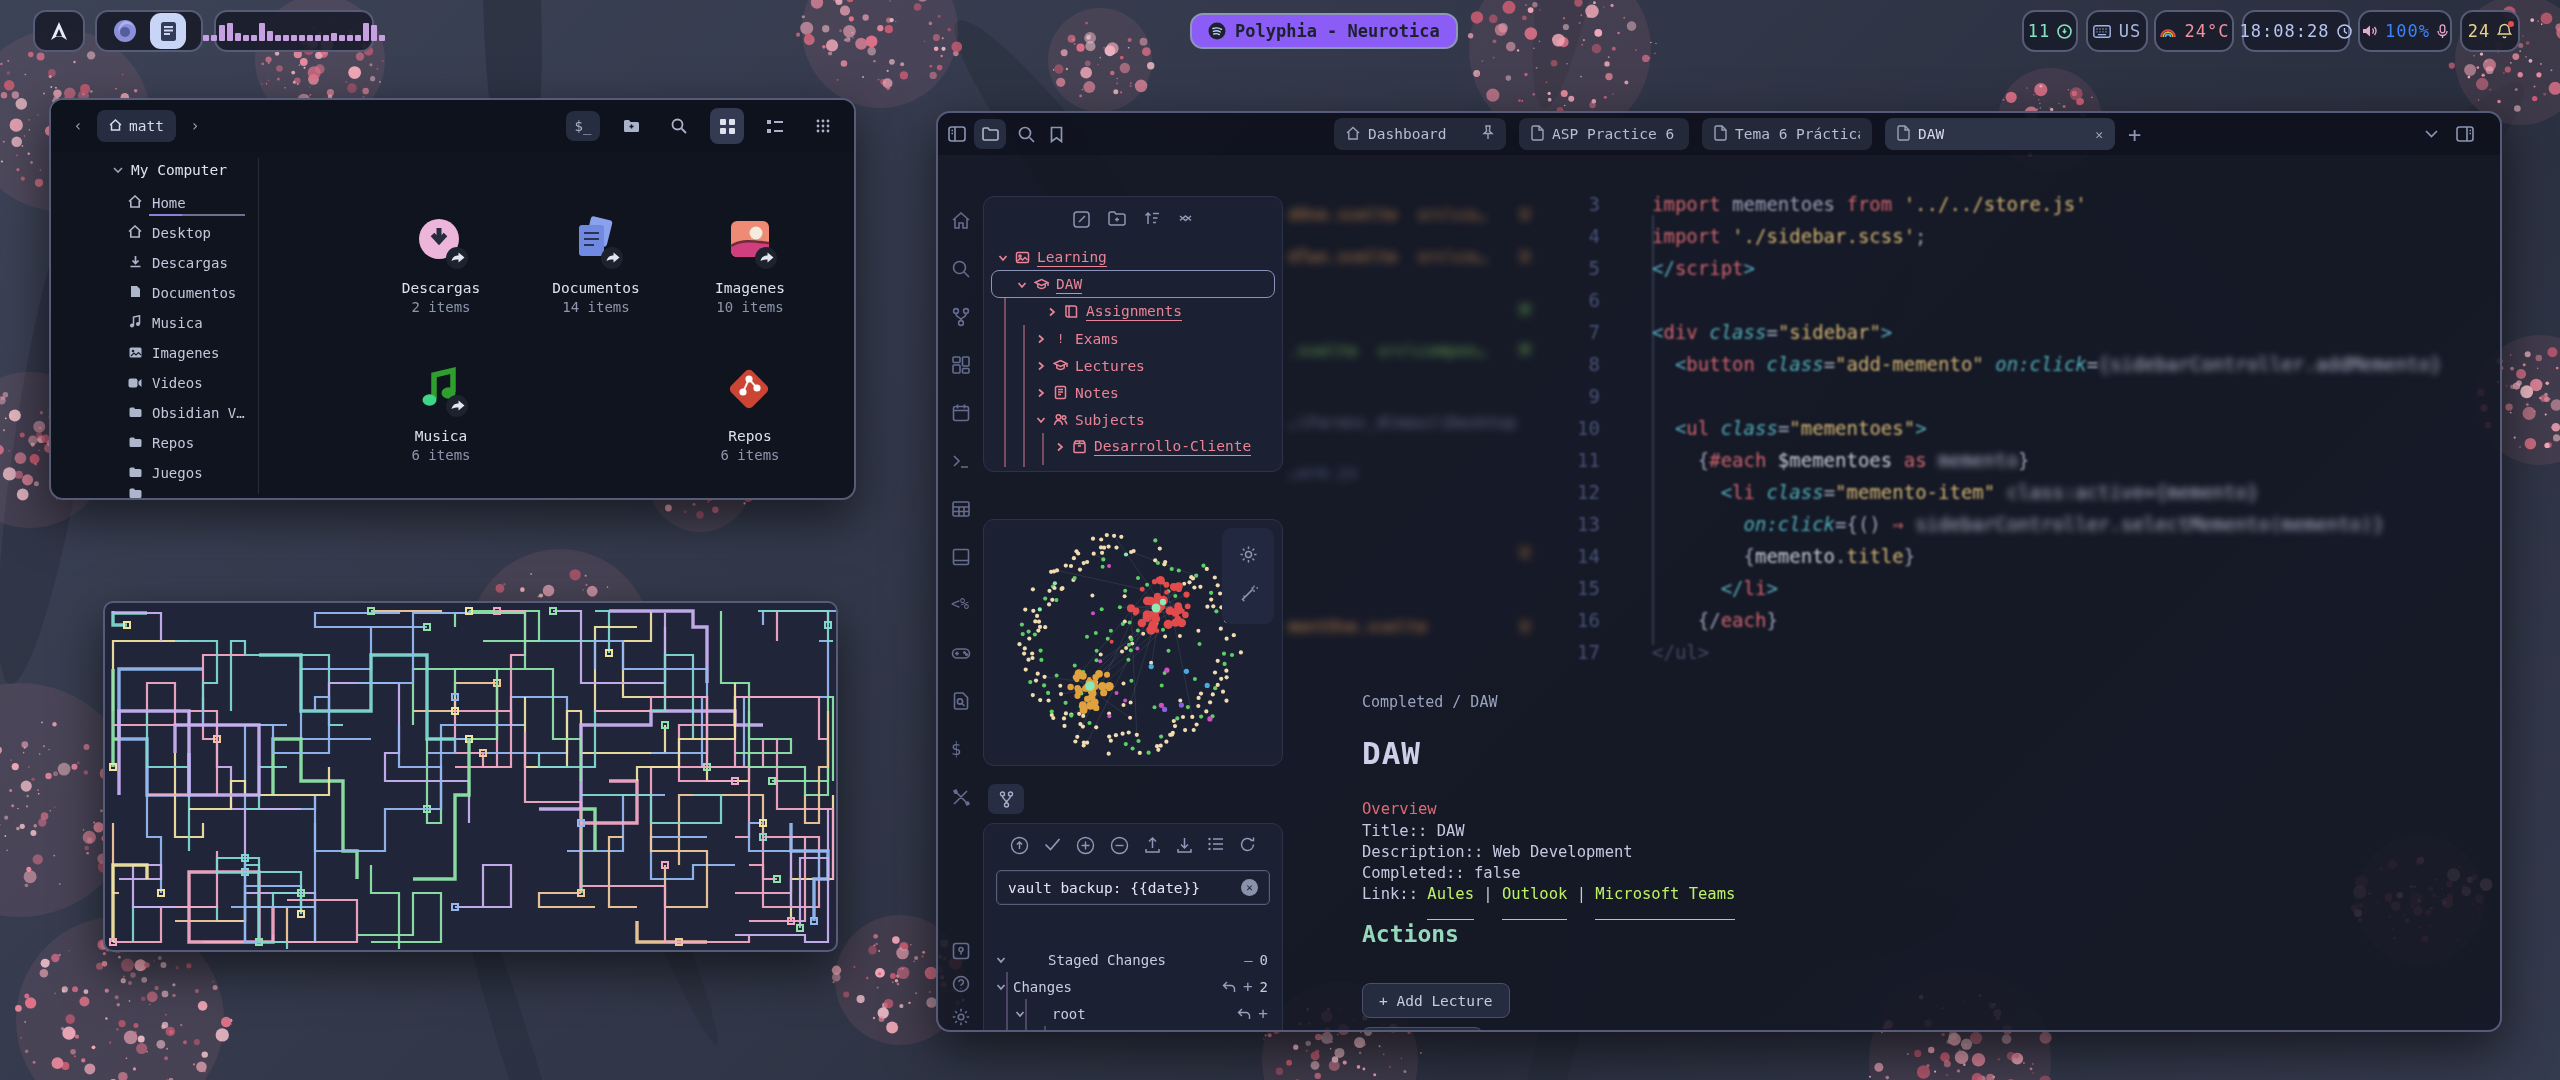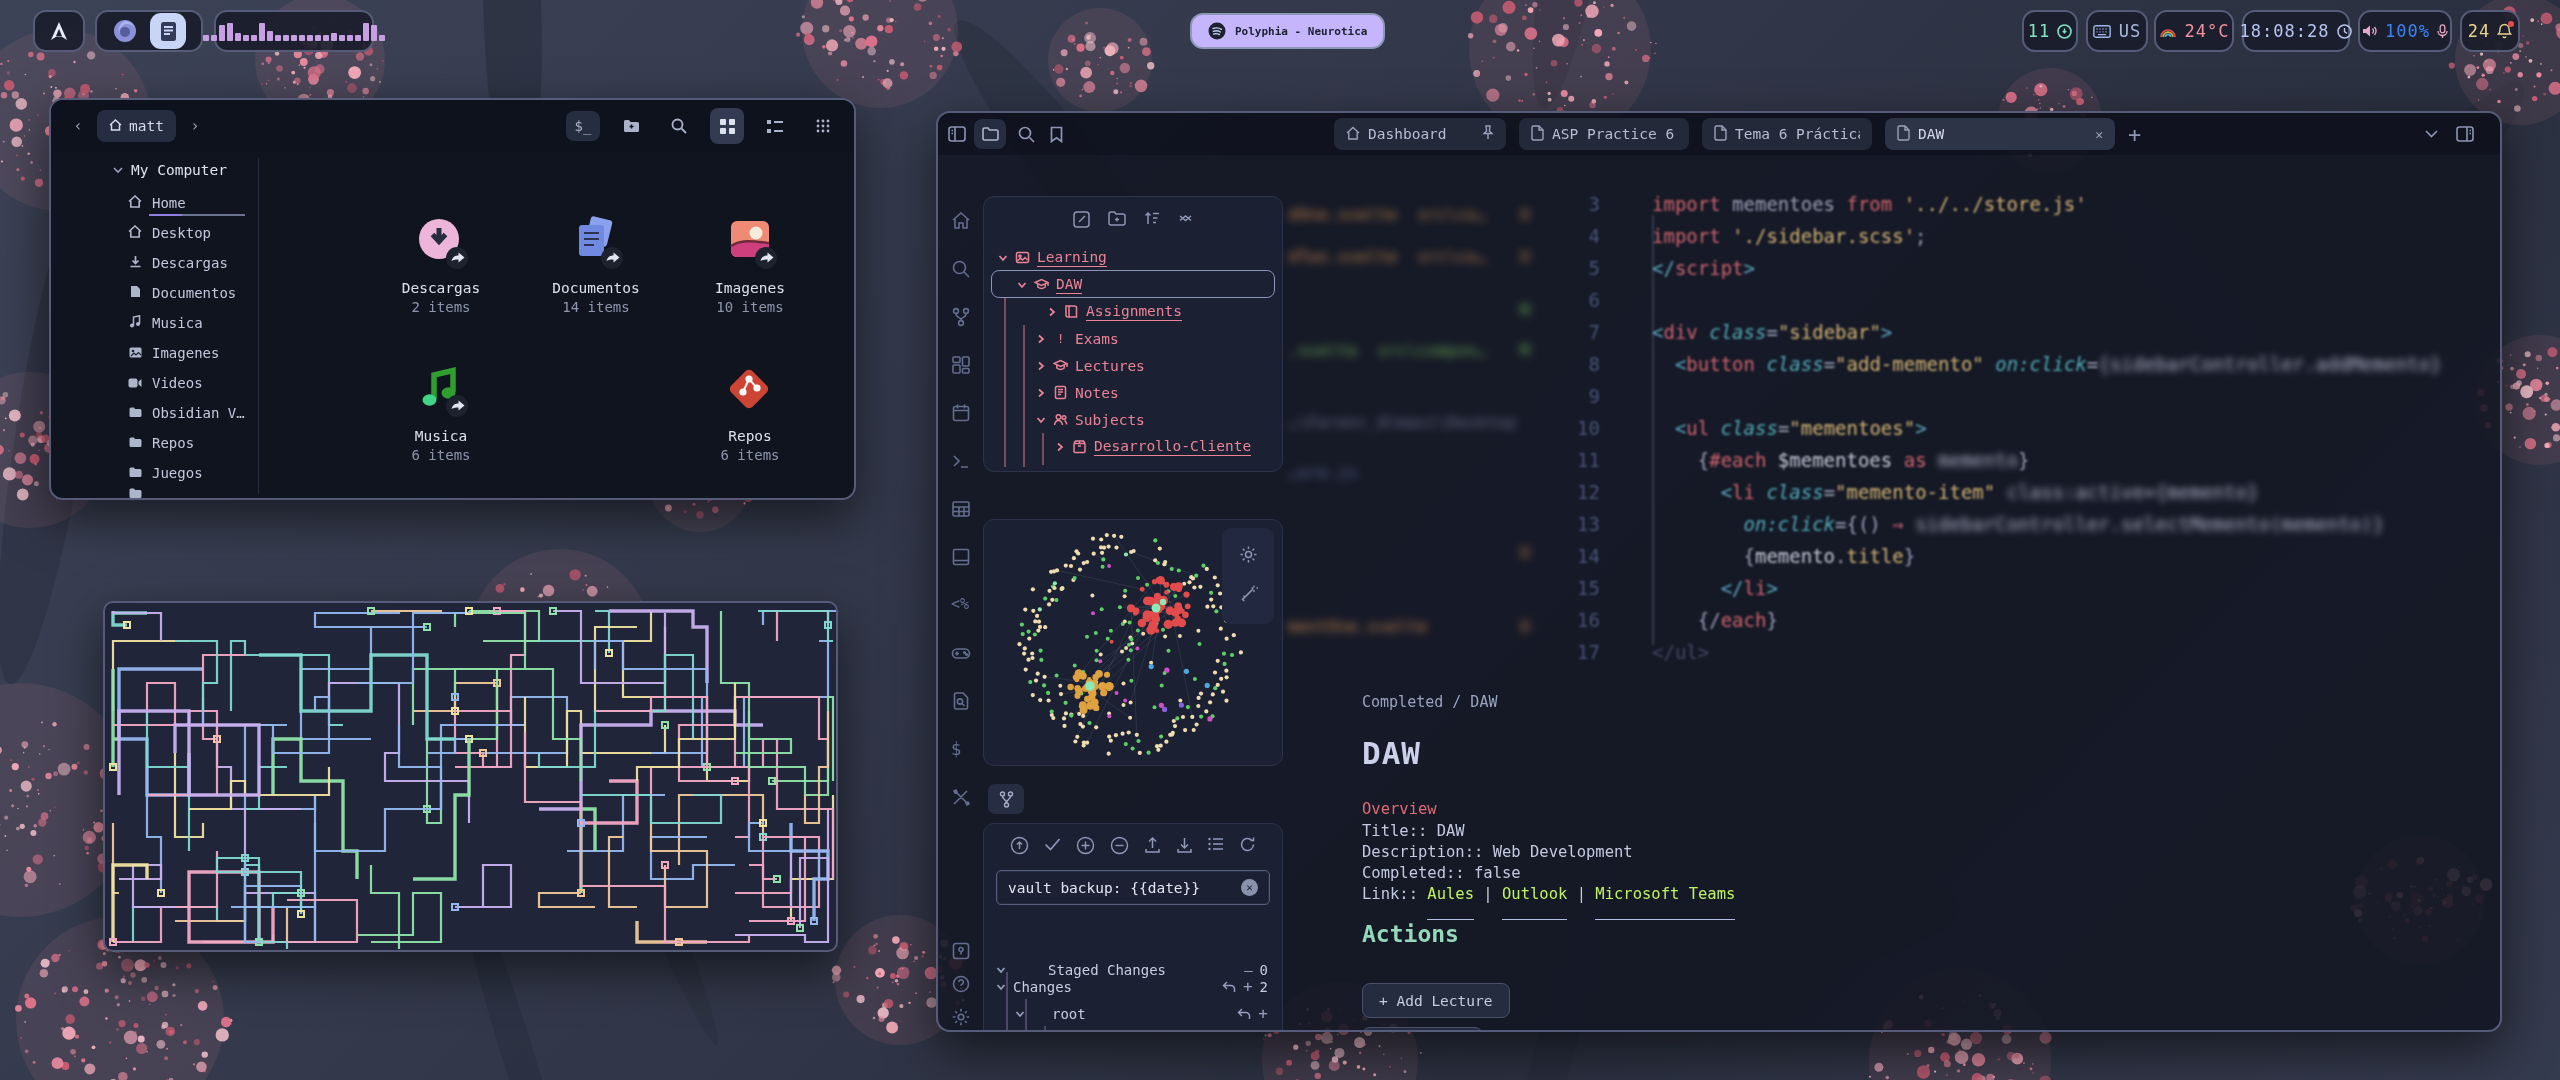--- a/index.html
+++ b/index.html
@@ -12,22 +12,22 @@
   #wallpaper svg { position:absolute; inset:0; }
 
   
   .pill { position:absolute; top:10px; height:42px; border-radius:13px;
     background:rgba(26,29,43,0.92); border:2px solid #565b78;
     display:flex; align-items:center; justify-content:center; gap:9px;
     color:#c6cce2; font-size:17px; }
   .pill svg { display:block; }
   .tray-num { font-size:17px; letter-spacing:1px; }
 
-  #pill-nowplaying { background:#c4b5fd; border-color:#8d97b8; color:#1c2130;
-    font-weight:bold; font-size:11px; padding:0 16px; }
+  #pill-nowplaying { background:#8b5cf6; border-color:#8d97b8; color:#1c2130;
+    font-weight:bold; font-size:17px; padding:0 16px; }
   #viz-bars { display:flex; align-items:flex-end; gap:2px; height:20px; }
   #viz-bars i { width:6px; background:#c79fe3; border-radius:1px; display:block; }
 
   .dock-doc { width:36px; height:36px; background:#c9d5f6; border-radius:11px;
     display:flex; align-items:center; justify-content:center; }
 
   
   .window { position:absolute; border-radius:14px; border:2px solid #555b79;
     box-shadow:0 18px 50px rgba(0,0,0,0.55); overflow:hidden; }
 
@@ -2680,21 +2680,21 @@
             </svg></span>
         <span><svg width="17" height="17" viewBox="0 0 17 17">
               <path d="M14.5 8.5a6 6 0 11-1.8-4.3M14.5 1.5v3h-3" fill="none" stroke="#8f98b8" stroke-width="1.5"></path>
             </svg></span>
       </div>
       <div id="git-input">
         <span>vault backup: {{date}}</span>
         <span class="clr">✕</span>
       </div>
       <div id="git-rows">
-          <div class="grow" style="top: 132px; padding-left: 0px; gap: 42px;">
+          <div class="grow" style="top: 122px; padding-left: 0px; gap: 42px;">
             <span class="chev" style="display: flex;">
               <svg width="10" height="10" viewBox="0 0 10 10">
                 <path d="M1.5 3l3.5 4 3.5-4" fill="none" stroke="#98a0bf" stroke-width="1.7"></path>
               </svg>
             </span>
             <span>Staged Changes</span>
             <span class="right">
               <span>—</span>
               <span style="color: rgb(199, 205, 226);">0</span>
             </span>

